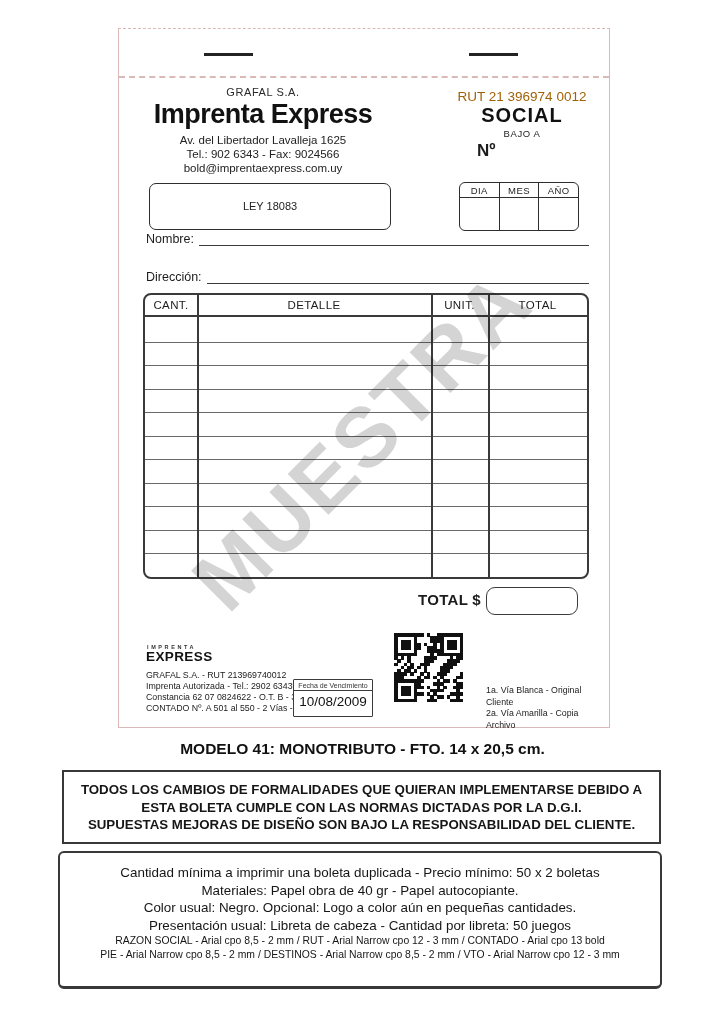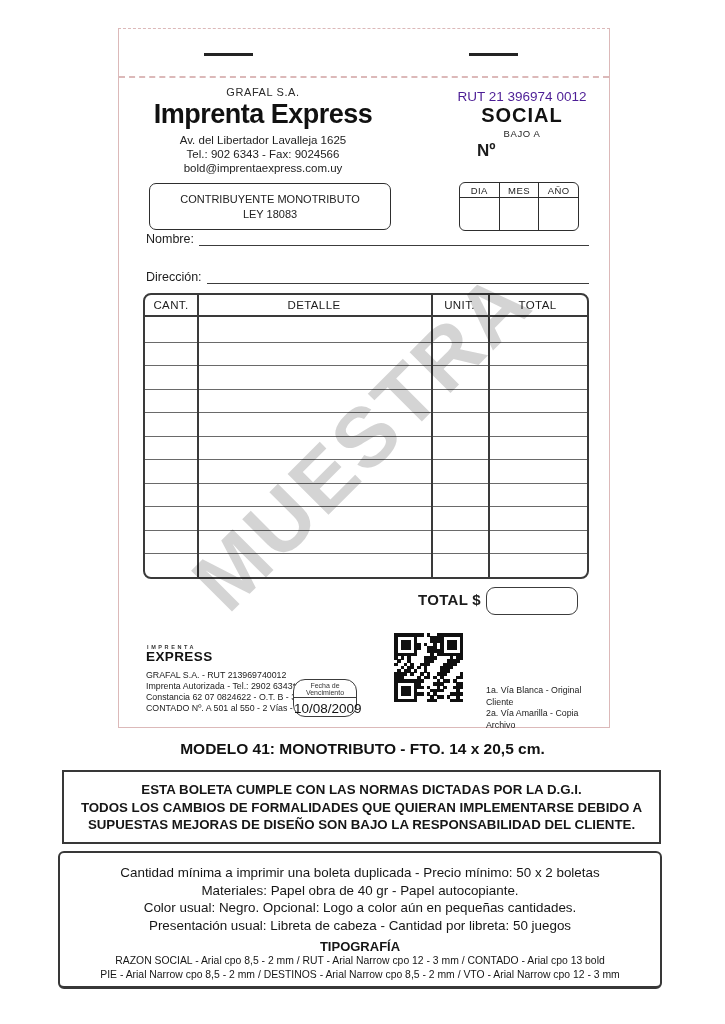--- a/index.html
+++ b/index.html
@@ -29,21 +29,21 @@
   .addr{ font-size:11.5px; line-height:14px; margin-top:3px; color:#222; }
   .mono-box{
     position:absolute; left:30px; top:154px; width:242px; height:47px;
     border:1.6px solid #2e2e2e; border-radius:7px;
     display:flex; flex-direction:column; justify-content:center;
     text-align:center; font-size:11px; line-height:14.5px; color:#222;
   }
 
   
   .hright{ position:absolute; left:328px; top:60px; width:150px; text-align:center; }
-  .rut{ font-size:13.5px; color:#4c1d95; }
+  .rut{ font-size:13.5px; color:#a16207; }
   .contado{ font-size:20px; font-weight:bold; letter-spacing:1px; margin-top:0px; color:#111; }
   .serie{ font-size:9.5px; letter-spacing:.6px; margin-top:1px; }
   .numero{ position:absolute; left:358px; top:112px; font-size:17px; font-weight:bold; }
 
   .date-table{
     position:absolute; left:340px; top:153px; width:120px; height:49px;
     border:1.6px solid #2e2e2e; border-radius:6px; overflow:hidden; background:#fff;
   }
   .dt-head{ display:flex; height:15px; border-bottom:1px solid #2e2e2e; }
   .dt-head > div{
@@ -86,22 +86,22 @@
   .total-label{ position:absolute; left:299px; top:562px; font-size:15px; font-weight:bold; letter-spacing:.3px; }
   .total-box{ position:absolute; left:367px; top:558px; width:92px; height:28px; border:1.6px solid #3c3c3c; border-radius:9px; }
 
   
   .logo{ position:absolute; left:27px; top:615px; }
   .logo-top{ font-size:5.5px; font-weight:bold; letter-spacing:2.6px; color:#333; margin-left:1px; }
   .logo-main{ font-size:13.5px; font-weight:800; letter-spacing:.4px; color:#111; margin-top:-1px; }
   .f-lines{ position:absolute; left:27px; top:641px; font-size:8.8px; line-height:11px; white-space:nowrap; color:#222; }
 
   .expiry{
-    position:absolute; left:174px; top:650px; width:64px; height:38px;
-    border:1.6px solid #3c3c3c; border-radius:12px; text-align:center; background:#fff;
+    position:absolute; left:174px; top:650px; width:80px; height:38px;
+    border:1.6px solid #3c3c3c; border-radius:1px; text-align:center; background:#fff;
   }
   .exp-label{ font-size:7px; border-bottom:1px solid #3c3c3c; padding:2px 0 1px; color:#333; }
   .exp-date{ font-size:13.5px; padding-top:3px; color:#111; }
 
   .qr{ position:absolute; left:275px; top:604px; width:69px; height:69px; background:#fff; }
   .qm{ position:absolute; background:#101010; }
 
   .copies{ position:absolute; left:367px; top:656px; font-size:8.8px; line-height:11.5px; color:#222; }
 
   
@@ -134,21 +134,20 @@
   <div class="hleft">
     <div class="company">GRAFAL S.A.</div>
     <div class="brand">Imprenta Express</div>
     <div class="addr">
       <div>Av. del Libertador Lavalleja 1625</div>
       <div>Tel.: 902 6343 - Fax: 9024566</div>
       <div>bold@imprentaexpress.com.uy</div>
     </div>
   </div>
   <div class="mono-box">
-    <div>CONTRIBUYENTE MONOTRIBUTO</div>
     <div>LEY  18083</div>
   </div>
 
   <div class="hright">
     <div class="rut">RUT 21 396974 0012</div>
     <div class="contado">SOCIAL</div>
     <div class="serie">BAJO A</div>
   </div>
   <div class="numero">Nº</div>
 
@@ -459,26 +458,25 @@
 
   <div class="copies">
     <div>1a. Vía Blanca - Original Cliente</div>
     <div>2a. Vía Amarilla  - Copia Archivo</div>
   </div>
 </div>
 
 <div class="caption">MODELO 41: MONOTRIBUTO - FTO. 14 x 20,5 cm.</div>
 
 <div class="notice">
+  <span>TODOS LOS CAMBIOS DE FORMALIDADES QUE QUIERAN IMPLEMENTARSE DEBIDO A</span>
   <span>ESTA BOLETA CUMPLE CON LAS NORMAS DICTADAS POR LA D.G.I.</span>
-  <span>TODOS LOS CAMBIOS DE FORMALIDADES QUE QUIERAN IMPLEMENTARSE DEBIDO A</span>
   <span>SUPUESTAS MEJORAS DE DISEÑO SON BAJO LA RESPONSABILIDAD DEL CLIENTE.</span>
 </div>
 
 <div class="info">
   <div class="info-line">Cantidad mínima a imprimir una boleta duplicada - Precio mínimo: 50 x 2 boletas</div>
   <div class="info-line">Materiales: Papel obra de 40 gr - Papel autocopiante.</div>
   <div class="info-line">Color usual: Negro. Opcional: Logo a color aún en pequeñas cantidades.</div>
   <div class="info-line">Presentación usual: Libreta de cabeza - Cantidad por libreta: 50 juegos</div>
-  <div class="tipo-title">TIPOGRAFÍA</div>
   <div class="tipo-line">RAZON SOCIAL -  Arial  cpo 8,5 - 2 mm / RUT - Arial Narrow cpo 12 - 3 mm / CONTADO - Arial cpo 13 bold</div>
   <div class="tipo-line">PIE -  Arial Narrow cpo 8,5 - 2 mm / DESTINOS -  Arial Narrow cpo 8,5 - 2 mm / VTO -  Arial Narrow cpo 12 - 3 mm</div>
 </div>
 
 </body></html>

